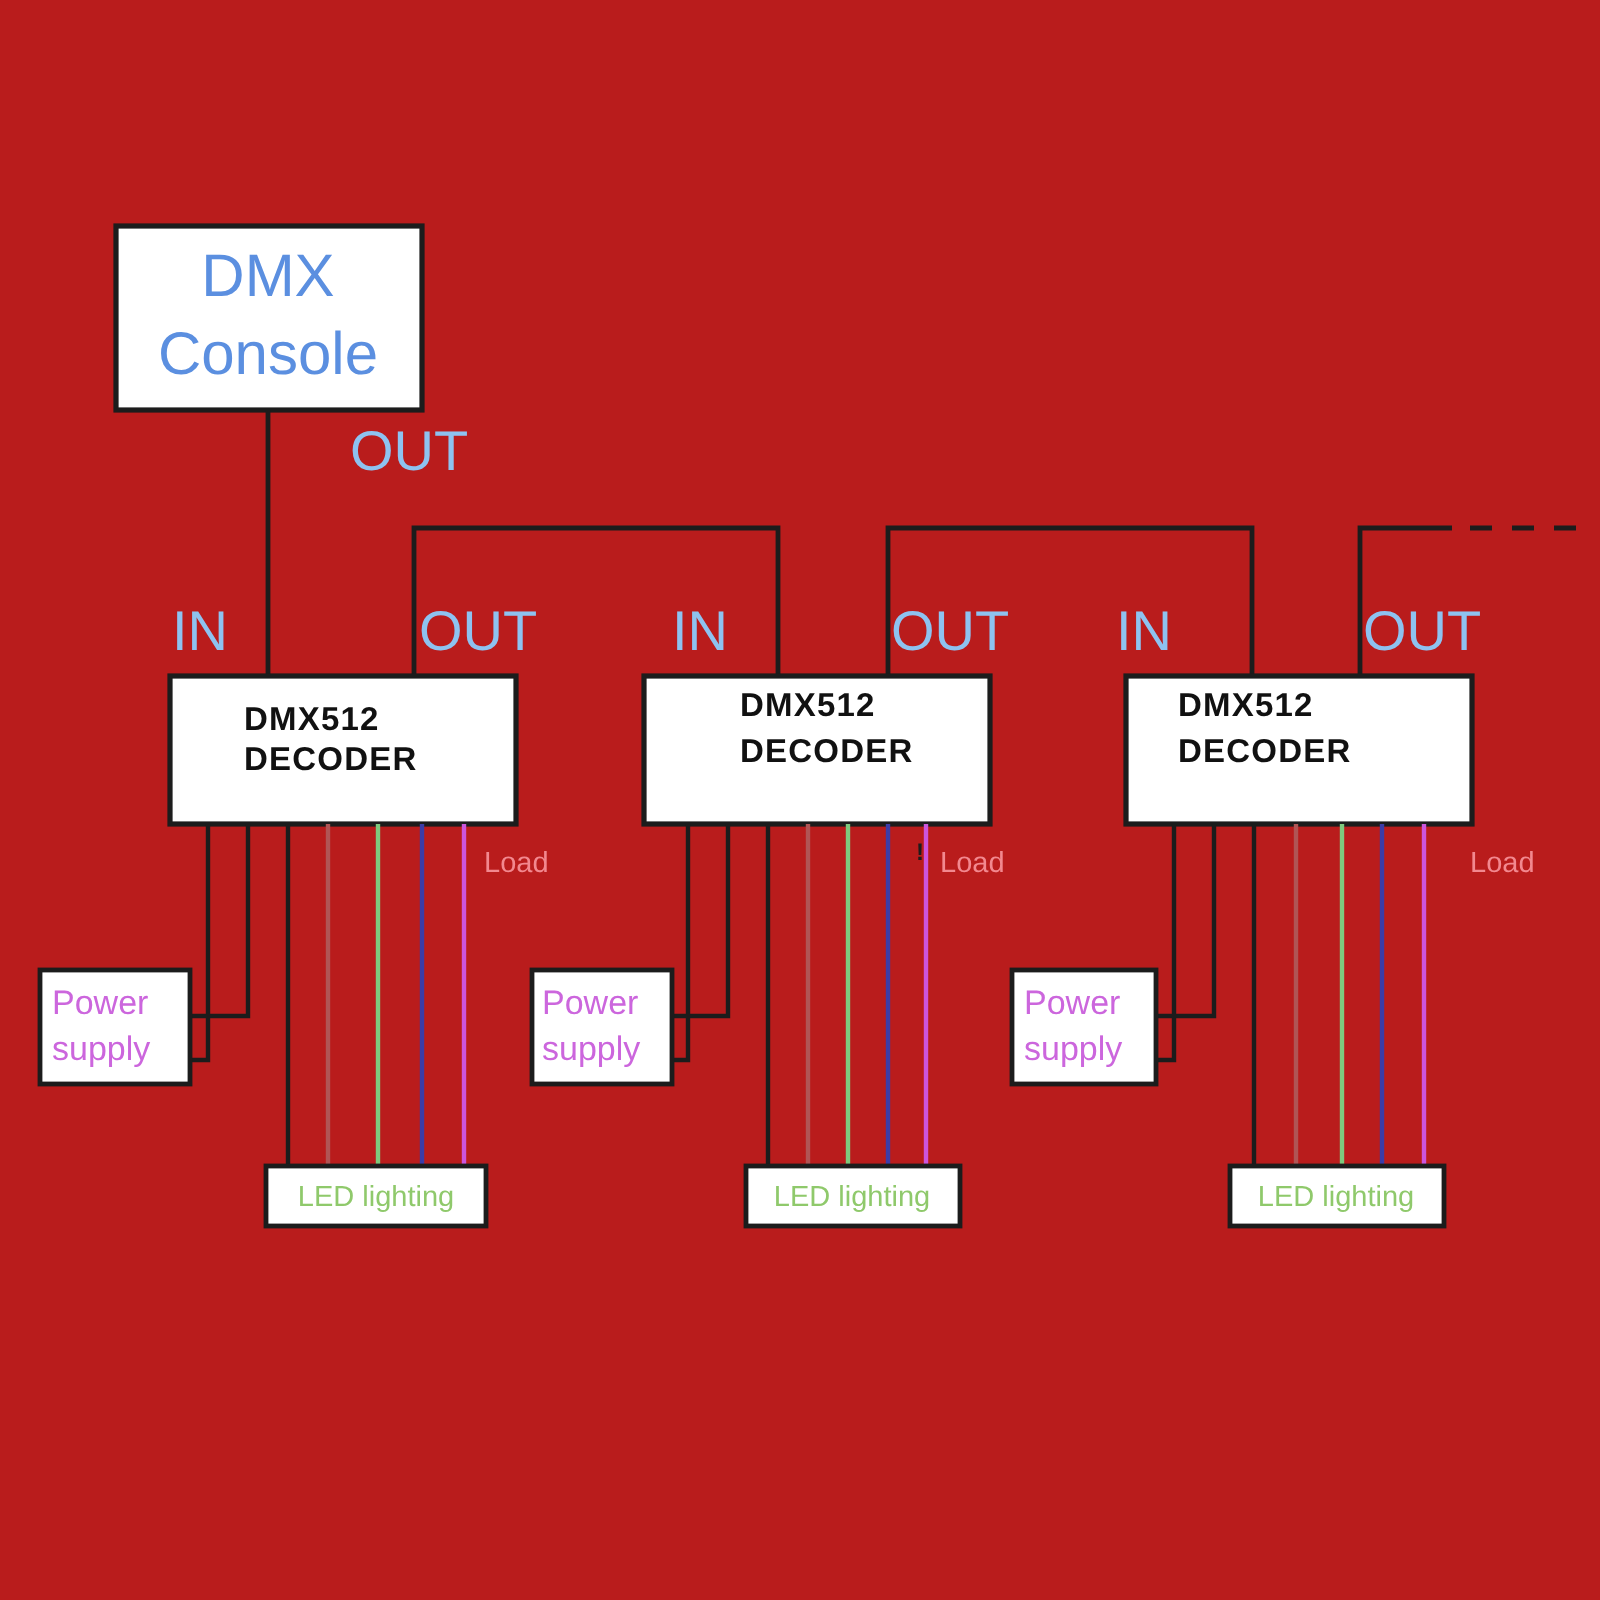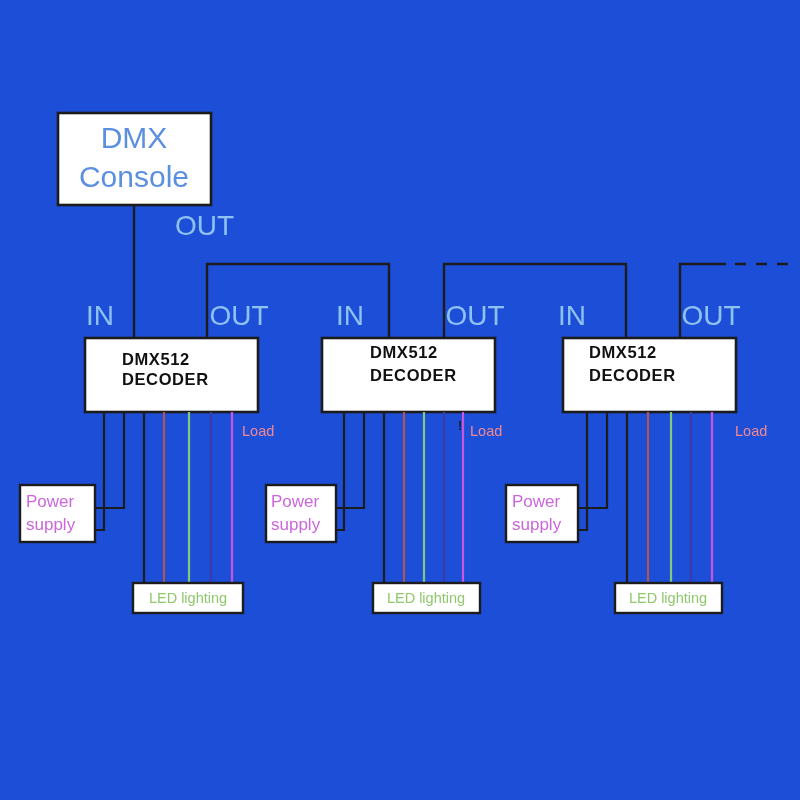--- a/index.html
+++ b/index.html
@@ -4,21 +4,21 @@
 <style>
   html, body {
     margin: 0;
     padding: 0;
     background: #ffffff;
   }
   #diagram-root {
     position: relative;
     width: 800px;
     height: 800px;
-    background: #1d4ed8;
+    background: #b91c1c;
     font-family: "Liberation Sans", sans-serif;
     overflow: hidden;
   }
   svg.canvas {
     position: absolute;
     top: 0;
     left: 0;
     width: 800px;
     height: 800px;
   }

